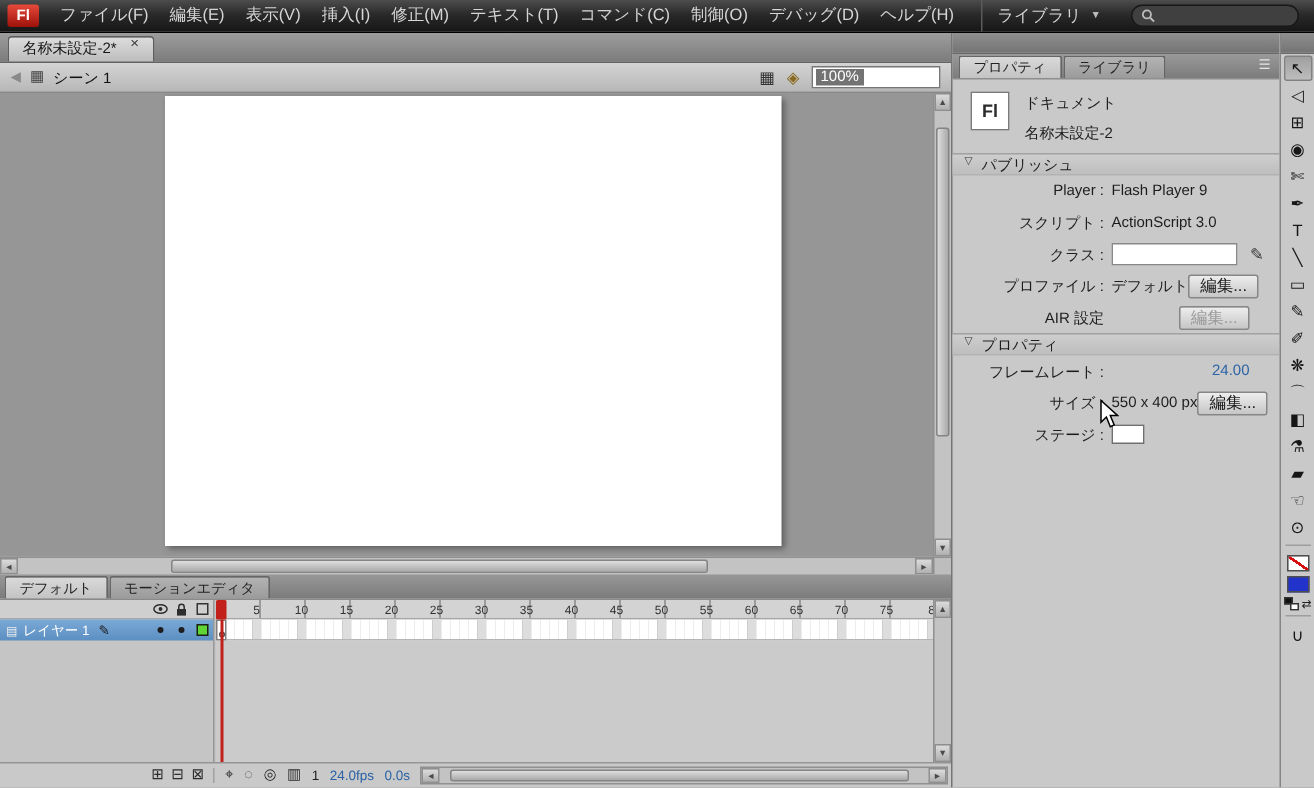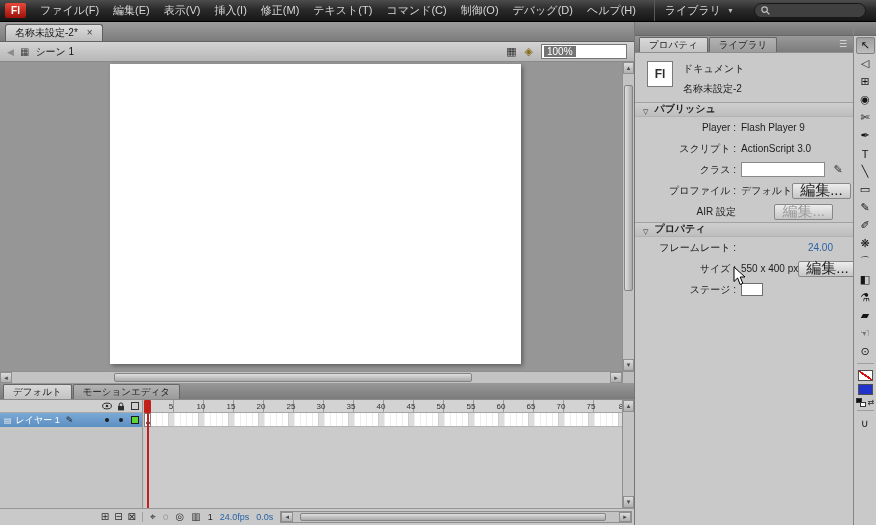--- a/index.html
+++ b/index.html
@@ -11,21 +11,21 @@
   .fl-logo{width:21px;height:15px;margin:0 7px 0 5px;border-radius:2px;background:linear-gradient(#e8493a,#9c120a);color:#fff;font-size:10px;font-weight:bold;display:flex;align-items:center;justify-content:center;flex:0 0 auto;}
   .menu-item{padding:0 7px;line-height:21px;font-size:11px;white-space:nowrap;}
   .mb-right{margin-left:auto;display:flex;align-items:center;height:100%;}
   .workspace{display:flex;align-items:center;gap:6px;padding:0 10px;height:100%;border-left:1px solid #5a5a5a;white-space:nowrap;}
   .ws-arrow{font-size:7px;color:#bbb;}
   .searchbox{width:112px;height:15px;margin:0 10px;background:#404040;border:1px solid #181818;border-radius:8px;display:flex;align-items:center;gap:4px;padding:0 6px;}
   .searchbox input{flex:1;background:transparent;border:none;outline:none;color:#ddd;font-size:10px;min-width:0;}
 
   
   .doc-tabbar{position:absolute;top:22px;left:0;width:634px;height:20px;background:linear-gradient(#9d9d9d,#7c7c7c);border-bottom:1px solid #636363;display:flex;align-items:flex-end;padding-left:5px;}
-  .doc-tab{height:17px;background:linear-gradient(#dcdcdc,#bdbdbd);border:1px solid #5e5e5e;border-bottom:none;border-radius:3px 3px 0 0;display:flex;align-items:center;gap:9px;padding:0 9px;font-size:10px;color:#151515;}
+  .doc-tab{height:17px;background:linear-gradient(#dcdcdc,#bdbdbd);border:1px solid #5e5e5e;border-bottom:none;border-radius:3px 3px 0 0;display:flex;gap:9px;padding:0 9px;font-size:10px;color:#151515;}
   .doc-tab .close{color:#3c3c3c;font-size:10px;line-height:1;}
 
   
   .edit-bar{position:absolute;top:42px;left:0;width:634px;height:20px;background:linear-gradient(#d4d4d4,#b7b7b7);border-bottom:1px solid #898989;display:flex;align-items:center;gap:6px;padding:0 7px;font-size:10px;}
   .back-arrow{color:#8a8a8a;font-size:9px;}
   .scene-icon{font-size:10px;color:#444;}
   .scene-label{font-weight:normal;color:#111;}
   .eb-right{margin-left:auto;display:flex;align-items:center;gap:8px;}
   .eb-icon{font-size:11px;color:#333;}
   .eb-icon.sym{color:#8a6a1f;}
@@ -81,28 +81,28 @@
   .right-panel{position:absolute;top:22px;left:634px;width:219px;bottom:0;background:#c9c9c9;border-left:1px solid #757575;}
   .rp-strip{height:14px;background:linear-gradient(#8f8f8f,#747474);border-bottom:1px solid #686868;}
   .rp-tabbar{height:17px;background:linear-gradient(#999,#7c7c7c);border-bottom:1px solid #8e8e8e;display:flex;align-items:flex-end;padding-left:4px;}
   .rp-menu{margin-left:auto;color:#e3e3e3;font-size:9px;padding:0 6px 3px 0;}
   .rp-body{font-size:10px;}
   .doc-head{display:flex;align-items:flex-start;gap:10px;padding:8px 8px 6px 12px;}
   .fl-doc-icon{width:26px;height:26px;background:#fff;border:1px solid #7a7a7a;display:flex;align-items:center;justify-content:center;font-weight:bold;font-size:12px;color:#2c2c2c;flex:0 0 auto;}
   .doc-head .texts{display:flex;flex-direction:column;gap:6px;padding-top:1px;}
   .doc-type{color:#1d1d1d;}
   .doc-name{color:#1d1d1d;}
-  .section-h{height:15px;display:flex;align-items:flex-end;gap:6px;padding-left:8px;background:linear-gradient(#cecece,#bebebe);border-top:1px solid #a2a2a2;border-bottom:1px solid #b3b3b3;font-weight:bold;color:#1d1d1d;}
+  .section-h{height:15px;display:flex;align-items:flex-start;gap:6px;padding-left:8px;background:linear-gradient(#cecece,#bebebe);border-top:1px solid #a2a2a2;border-bottom:1px solid #b3b3b3;font-weight:normal;color:#1d1d1d;}
   .tri{font-size:7px;color:#333;}
   .prow{display:grid;grid-template-columns:106px 1fr auto;align-items:center;min-height:21px;padding-right:20px;}
   .prow.tight{padding-right:6px;}
   .plabel{text-align:right;padding-right:5px;color:#1d1d1d;white-space:nowrap;}
   .pvalue{color:#1d1d1d;white-space:nowrap;}
   .link{color:#2a62a5;text-align:right;}
-  .btn{height:16px;padding:0 7px;font-size:15px;background:linear-gradient(#ededed,#c6c6c6);border:1px solid #878787;border-radius:2px;color:#1d1d1d;display:flex;align-items:center;white-space:nowrap;}
+  .btn{height:16px;padding:0 7px;font-size:11px;background:linear-gradient(#ededed,#c6c6c6);border:1px solid #878787;border-radius:2px;color:#1d1d1d;display:flex;align-items:center;white-space:nowrap;}
   .btn.disabled{color:#9b9b9b;}
   .class-input{width:100%;height:15px;background:#fff;border:1px solid #898989;}
   .pencil-btn{width:18px;display:flex;align-items:center;justify-content:center;font-size:11px;color:#333;margin-left:4px;}
   .swatch{width:22px;height:13px;background:#fff;border:1px solid #6f6f6f;}
 
   
   .tools-col{position:absolute;top:22px;left:853px;width:23px;bottom:0;background:#c9c9c9;border-left:1px solid #858585;display:flex;flex-direction:column;align-items:center;}
   .tools-strip{width:100%;height:14px;background:linear-gradient(#8f8f8f,#747474);border-bottom:1px solid #686868;flex:0 0 auto;}
   .tool{width:19px;height:17px;display:flex;align-items:center;justify-content:center;font-size:11px;color:#161616;border-radius:2px;margin-top:1px;flex:0 0 auto;}
   .tool.active{background:linear-gradient(#9f9f9f,#bdbdbd);border:1px solid #818181;}

